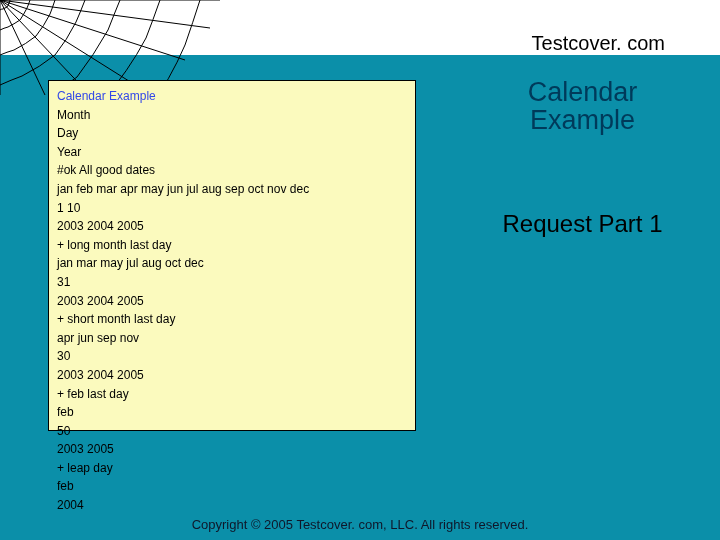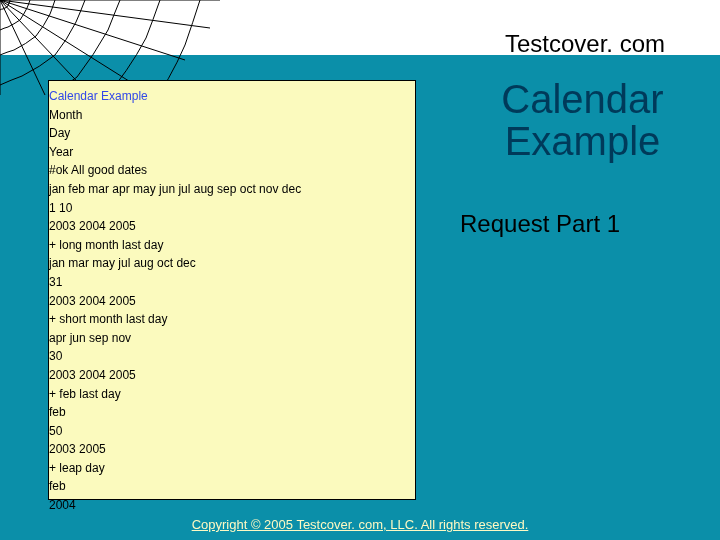--- a/index.html
+++ b/index.html
@@ -26,79 +26,78 @@
     right: 0;
     height: 55px;
     background: #fff;
     display: flex;
     align-items: center;
     justify-content: flex-end;
     padding-right: 55px;
     z-index: 1;
   }
   .header-title {
-    font-size: 24px;
+    font-size: 20px;
     color: #000;
     font-family: Verdana, Geneva, sans-serif;
     margin-top: 32px;
   }
   .code-panel {
     position: absolute;
     left: 48px;
     top: 80px;
     width: 368px;
-    height: 420px;
+    height: 351px;
     background: #fbfabe;
     border: 1px solid #000;
-    padding: 6px 0;
+    padding: 6px 8px;
     font-family: Verdana, Geneva, sans-serif;
     font-size: 12px;
     color: #000;
     line-height: 1.55;
     z-index: 3;
   }
   .code-title {
     color: #3248e8;
     font-size: 12px;
     line-height: 1.55;
   }
   .code-line { white-space: nowrap; }
   .right-heading {
     position: absolute;
     left: 465px;
     top: 78px;
     width: 235px;
     text-align: center;
     font-family: Verdana, Geneva, sans-serif;
     color: #003a5a;
-    font-size: 40px;
+    font-size: 27px;
     line-height: 1.05;
     font-weight: 400;
   }
   .right-sub {
     position: absolute;
     left: 460px;
     top: 210px;
     width: 245px;
-    text-align: left;
+    text-align: center;
     font-family: Verdana, Geneva, sans-serif;
     color: #000;
     font-size: 24px;
     font-weight: 400;
   }
   .footer {
     position: absolute;
     left: 0;
     right: 0;
     bottom: 8px;
     text-align: center;
     font-family: Verdana, Geneva, sans-serif;
     font-size: 13px;
-    color: #fef9c3;
-    text-decoration: underline;
+    color: #0f172a;
   }
 </style>
 </head>
 <body>
 
 <svg class="spiderweb" viewBox="0 0 220 95">
   <g stroke="#000" stroke-width="1" fill="none">
     <line x1="0" y1="0" x2="220" y2="0"></line>
     <line x1="0" y1="0" x2="210" y2="28"></line>
     <line x1="0" y1="0" x2="185" y2="60"></line>

